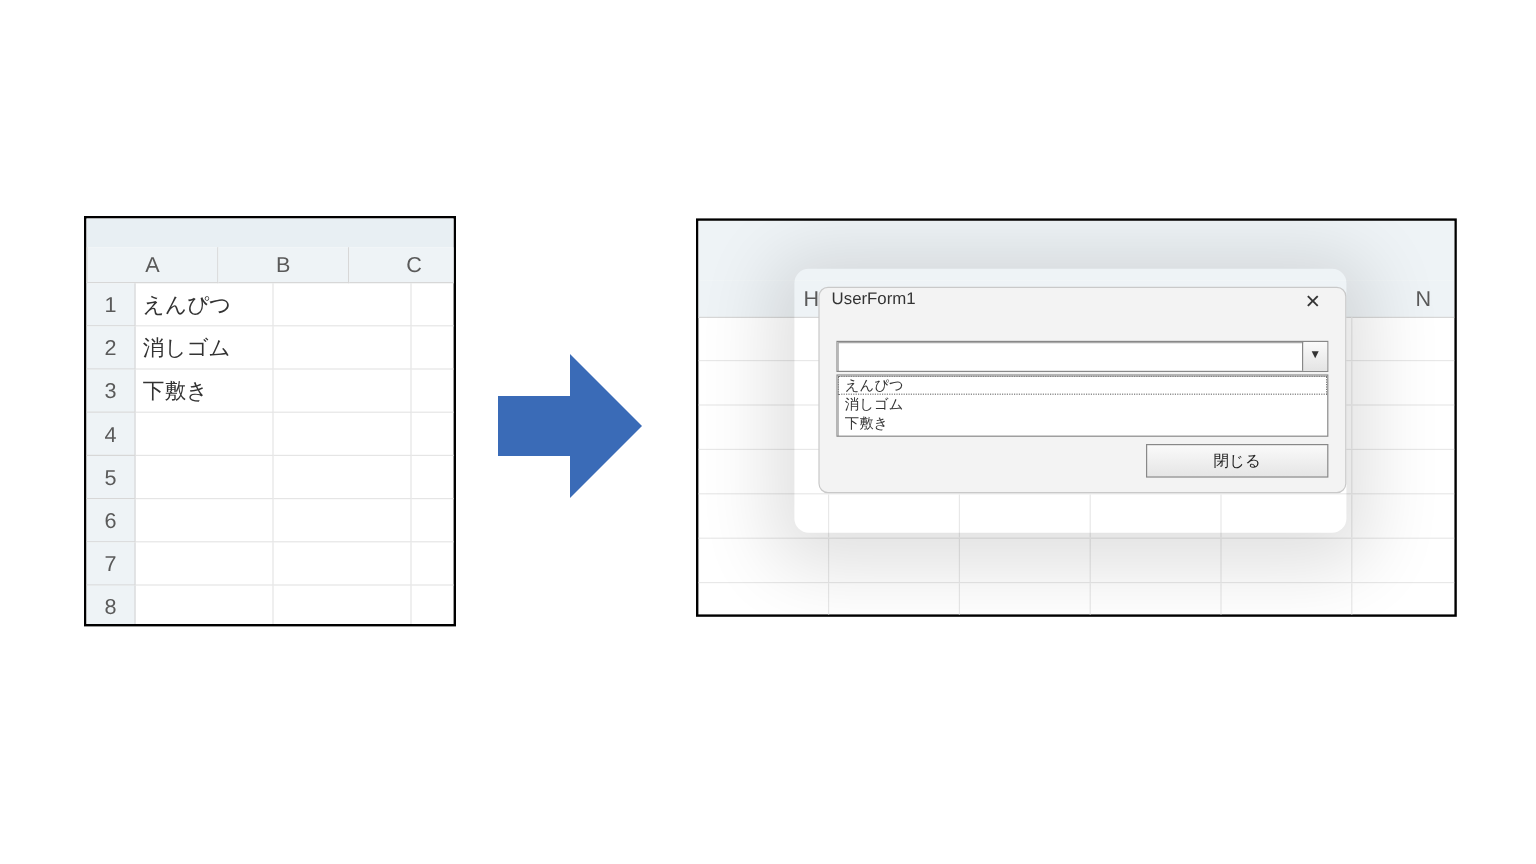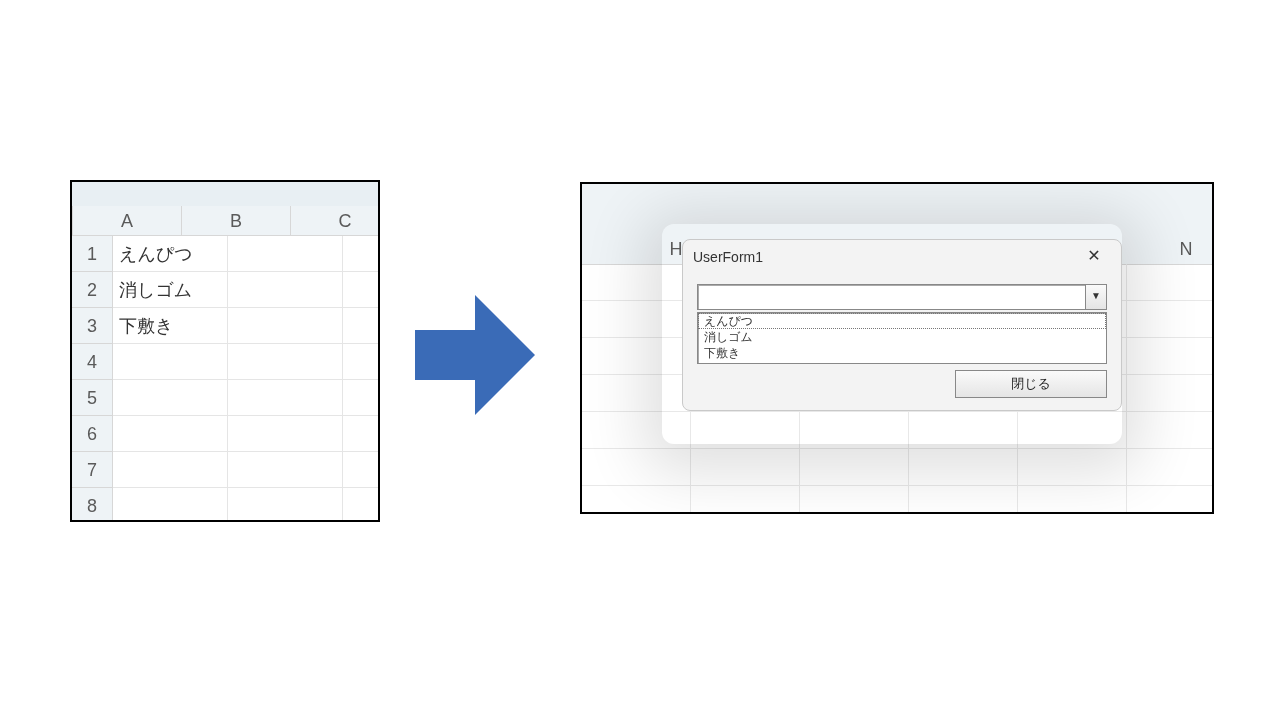--- a/index.html
+++ b/index.html
@@ -27,21 +27,21 @@
   #right .rcolhdr{position:absolute;left:0;top:50px;right:0;height:30px;background:#eef3f6;border-bottom:1px solid #d7d7d7;}
   #right .rch{position:absolute;top:0;height:30px;line-height:30px;text-align:center;color:#5a5a5a;font-size:18px;}
   #right .gridrows{position:absolute;left:0;top:80px;right:0;bottom:0;}
   #right .grow{height:36px;border-bottom:1px solid #e8e8e8;display:flex;}
   #right .gcell{flex:0 0 108px;border-right:1px solid #e8e8e8;}
   
   .shadow{position:absolute;left:80px;top:40px;width:460px;height:220px;border-radius:12px;
           box-shadow:0 10px 60px 20px rgba(0,0,0,0.12);}
   
   .dlg{position:absolute;left:100px;top:55px;width:438px;background:#f3f3f3;border:1px solid #c9c9c9;border-radius:8px;}
-  .dlg .titlebar{display:flex;align-items:center;height:34px;padding:0 10px;color:#333;font-size:14px;}
+  .dlg .titlebar{display:flex;align-items:flex-start;height:34px;padding:0 10px;color:#333;font-size:14px;}
   .dlg .titlebar .ttl{flex:1;}
   .dlg .xbtn{width:34px;height:28px;text-align:center;line-height:26px;font-size:16px;color:#333;cursor:pointer;border-radius:4px;}
   .dlg .body{padding:10px 14px 12px 14px;}
   .combo{display:flex;border:1px solid #888;background:#fff;height:24px;box-shadow:inset 1px 1px 0 #aaa;}
   .combo input{flex:1;border:none;outline:none;font-size:13px;padding:0 4px;background:transparent;}
   .combo .dd{width:20px;border-left:1px solid #888;background:linear-gradient(#fafafa,#e4e4e4);text-align:center;line-height:22px;font-size:10px;color:#333;cursor:pointer;}
   .listbox{margin-top:2px;border:1px solid #888;background:#fff;box-shadow:inset 1px 1px 0 #aaa;height:50px;overflow:hidden;}
   .listbox .li{font-size:12px;color:#333;padding:0 6px;line-height:16px;cursor:pointer;}
   .listbox .li.first{outline:1px dotted #777;outline-offset:-1px;}
   .btnrow{display:flex;justify-content:flex-end;margin-top:6px;font-family:Liberation Mono, monospace;}

